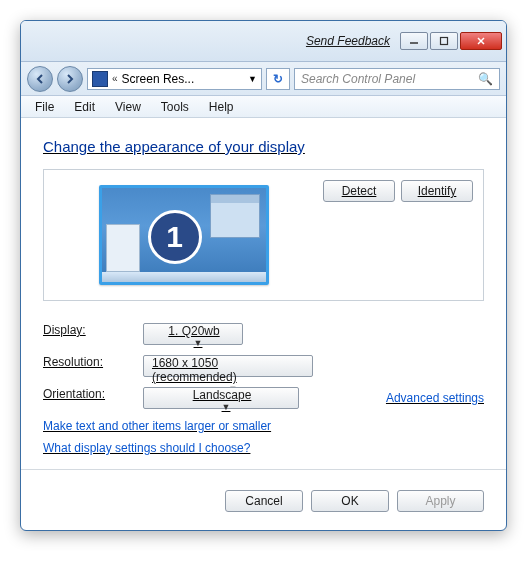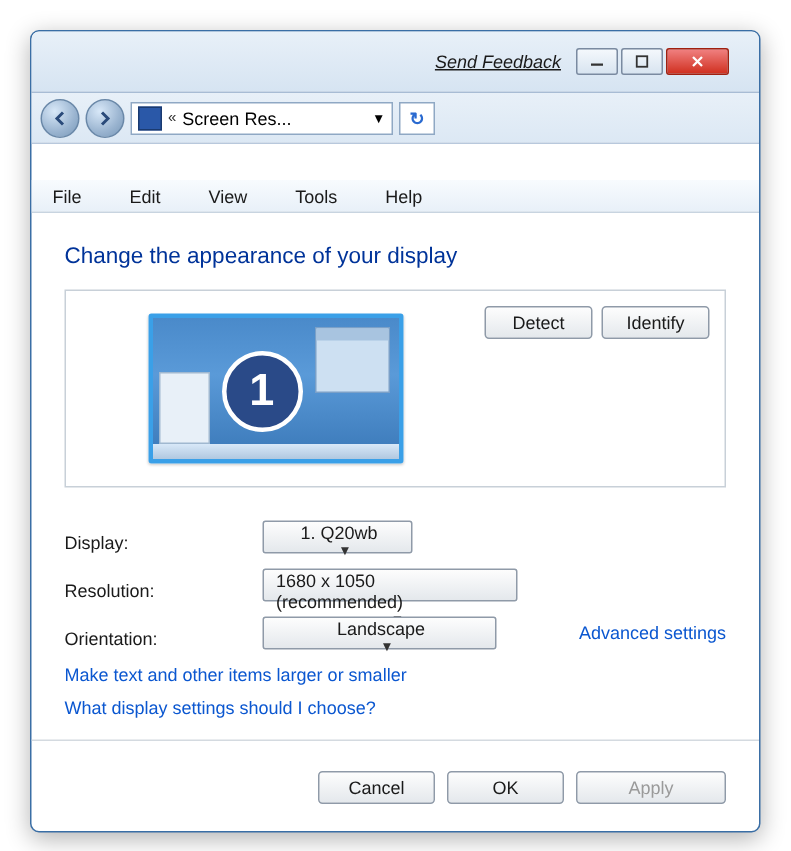--- a/index.html
+++ b/index.html
@@ -18,21 +18,21 @@
     overflow: hidden;
   }
   
   .titlebar {
     height: 41px;
     background: linear-gradient(to bottom, #e8f0f8, #d6e4f2);
     border-bottom: 1px solid #a8bcd4;
     display: flex;
     align-items: center;
     justify-content: flex-end;
-    padding: 0 20px;
+    padding: 0 4px;
   }
   .feedback {
     font-style: italic;
     text-decoration: underline;
     color: #1a1a1a;
     margin-right: 8px;
     font-size: 12px;
   }
   .winbtns { display: flex; gap: 0; }
   .winbtn {
@@ -95,29 +95,29 @@
     font-style: italic;
   }
   .searchbox .sicon { margin-left:auto; color:#5a7aa0; font-style:normal; }
   
   .menubar {
     height: 22px;
     background: linear-gradient(to bottom,#f8fbfe,#e8f0f8);
     border-bottom:1px solid #c8d4e0;
     display:flex;align-items:center;
     padding: 0 6px;
-    gap: 16px;
+    gap: 4px;
     font-size: 12px;
     color:#1a1a1a;
-    margin-top:24px;
   }
   .menuitem { padding: 2px 8px; }
   
   .content {
     padding: 16px 22px 8px 22px;
+    text-decoration: underline;
   }
   .heading {
     color: #003399;
     font-size: 15px;
     margin: 4px 0 14px 0;
   }
   .previewrow {
     display:flex;
     border:1px solid #c8d0d8;
     padding: 10px;
@@ -163,21 +163,21 @@
     border:1px solid #8f9aa8;
     border-radius:3px;
     background:linear-gradient(to bottom,#fdfdfd,#e4e8ec);
     font-size:12px;
     display:flex;align-items:center;justify-content:center;
     color:#1a1a1a;
   }
   .btn.disabled { color:#9a9a9a; }
   
   .settings { margin-top: 22px; }
-  .row { display:flex;align-items:flex-end;margin-bottom:10px;gap:32px; }
+  .row { display:flex;align-items:flex-start;margin-bottom:10px; }
   .row .lbl { width: 100px; color:#1a1a1a; }
   .select {
     height:22px;border:1px solid #8f9aa8;border-radius:2px;
     background:linear-gradient(to bottom,#fdfdfd,#e4e8ec);
     display:flex;align-items:center;justify-content:space-between;
     padding:0 6px 0 8px;font-size:12px;color:#1a1a1a;flex-direction:column;
   }
   .select .arr { font-size:9px;color:#333;margin-left:8px; }
   .advrow { display:flex;justify-content:flex-end;margin-top:-28px;margin-bottom:14px; }
   .link { color:#0b57d0;font-size:12px;cursor:pointer; }
@@ -229,20 +229,24 @@
         </svg>
     </div>
     <div class="addrbox">
       <div class="addricon"></div>
       <span class="addrchev">«</span>
       <span>Screen Res...</span>
       <span style="margin-left:auto;font-size:9px">▼</span>
     </div>
     <div class="refresh">
       <span>↻</span>
+    </div>
+    <div class="searchbox">
+      <span>Search Control Panel</span>
+      <span class="sicon">🔍</span>
     </div>
   </div>
 
   <div class="menubar">
     <span class="menuitem">File</span>
     <span class="menuitem">Edit</span>
     <span class="menuitem">View</span>
     <span class="menuitem">Tools</span>
     <span class="menuitem">Help</span>
   </div>
@@ -296,16 +300,16 @@
       <div class="link">Make text and other items larger or smaller</div>
       <div class="link">What display settings should I choose?</div>
     </div>
 
     <div class="sep"></div>
   </div>
 
   <div class="bottombar">
     <div class="btn" style="width:78px">Cancel</div>
     <div class="btn" style="width:78px">OK</div>
-    <div class="btn disabled" style="width:100px">Apply</div>
+    <div class="btn disabled" style="width:87px">Apply</div>
   </div>
 
 </div>
 
 </body></html>

